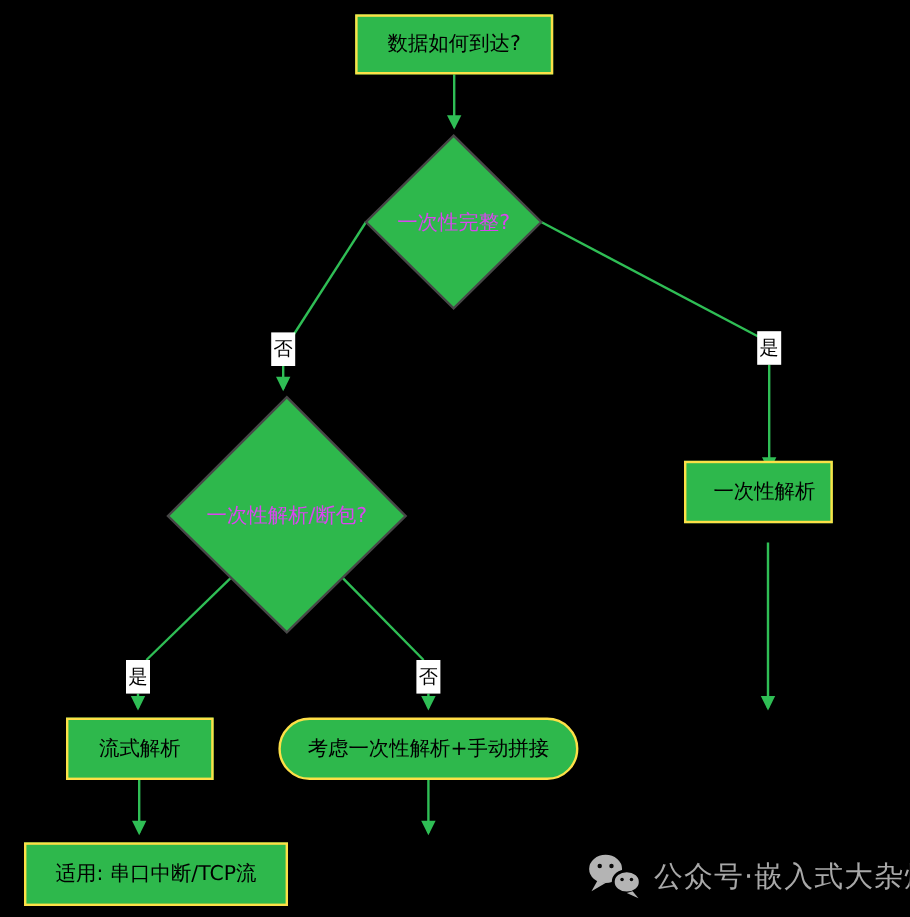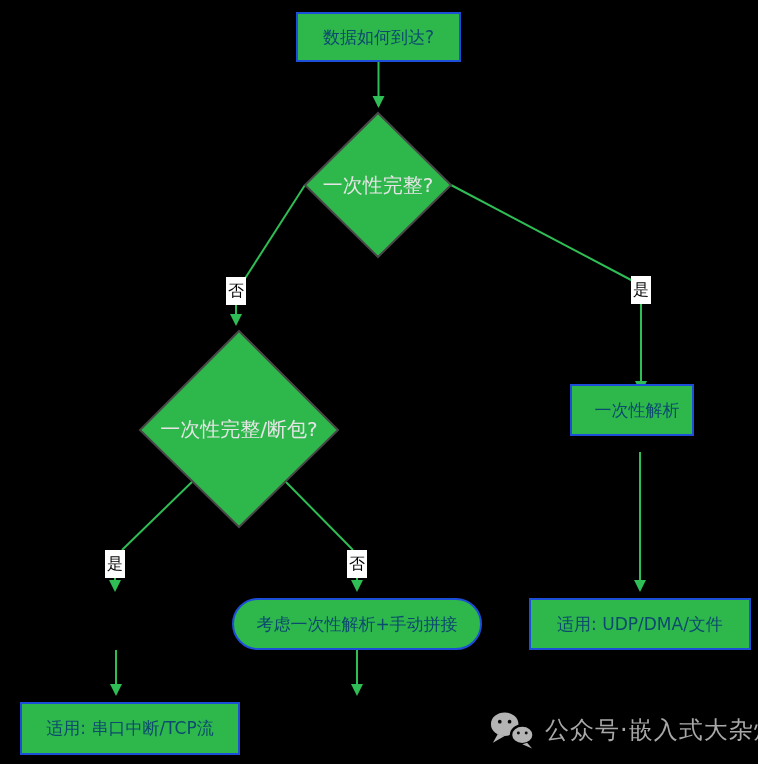--- a/index.html
+++ b/index.html
@@ -6,30 +6,30 @@
   body{
     width:758px;height:764px;position:relative;overflow:hidden;
     background:#000000;
     font-family:"DejaVu Sans","Liberation Sans",sans-serif;
   }
   #stage{position:absolute;inset:0;width:758px;height:764px;}
   svg.layer{position:absolute;left:0;top:0;}
   .node{
     position:absolute;
     background:#2eb84c;
-    border:2px solid #1d4ed8;
-    color:#0c4a6e;
+    border:2px solid #fde047;
+    color:#000000;
     display:flex;align-items:center;justify-content:center;
     font-size:17px;line-height:1.2;text-align:center;
     box-sizing:border-box;
   }
   .diamond-label{
     position:absolute;
     display:flex;align-items:center;justify-content:center;
-    color:#e5e5e5;font-size:20px;text-align:center;
+    color:#d946ef;font-size:17px;text-align:center;
     background:transparent;pointer-events:none;
   }
   .edge-chip{
     position:absolute;
     background:#ffffff;color:#000000;
     display:flex;align-items:center;justify-content:center;
     font-size:16px;
     box-sizing:border-box;
   }
   .watermark{
@@ -68,28 +68,28 @@
     </g>
 
     <polygon points="378,113 451,185 378,257 305,185" fill="#2eb84c" stroke="#474747" stroke-width="2"></polygon>
     <polygon points="239,331 338,430 239,527 140,430" fill="#2eb84c" stroke="#474747" stroke-width="2"></polygon>
   </svg>
 
   <div class="node" style="left:296px;top:12px;width:165px;height:50px;">数据如何到达?</div>
 
   <div class="diamond-label" style="left:305px;top:160px;width:146px;height:50px;">一次性完整?</div>
 
-  <div class="diamond-label" style="left:140px;top:404px;width:198px;height:50px;">一次性完整/断包?</div>
+  <div class="diamond-label" style="left:140px;top:404px;width:198px;height:50px;">一次性解析/断包?</div>
 
   <div class="node" style="left:570px;top:384px;width:124px;height:52px;padding-left:10px;">一次性解析</div>
 
+  <div class="node" style="left:55px;top:598px;width:123px;height:52px;">流式解析</div>
 
   <div class="node" style="left:232px;top:598px;width:250px;height:52px;border-radius:26px;">考虑一次性解析+手动拼接</div>
 
-  <div class="node" style="left:529px;top:598px;width:222px;height:52px;">适用: UDP/DMA/文件</div>
 
   <div class="node" style="left:20px;top:702px;width:220px;height:53px;">适用: 串口中断/TCP流</div>
 
 
   <div class="edge-chip" style="left:226px;top:277px;width:20px;height:28px;">否</div>
 
   <div class="edge-chip" style="left:631px;top:276px;width:20px;height:28px;">是</div>
 
   <div class="edge-chip" style="left:105px;top:550px;width:20px;height:28px;">是</div>
 

